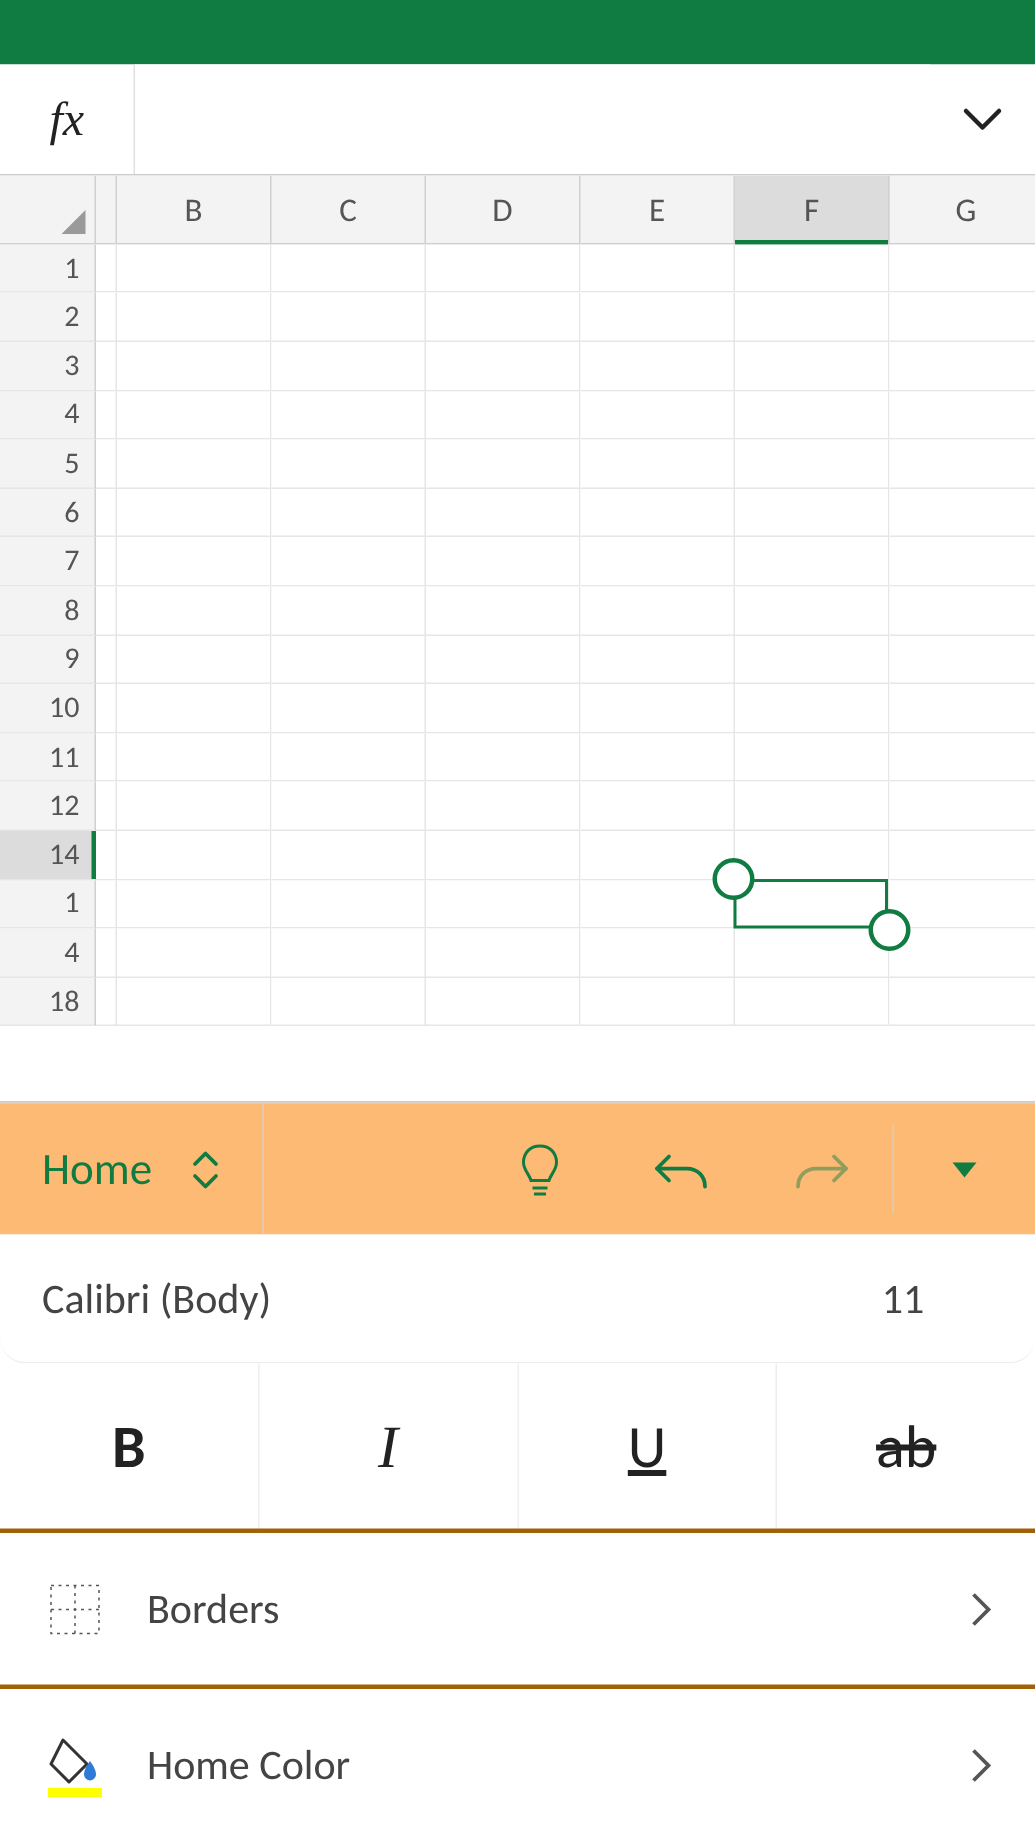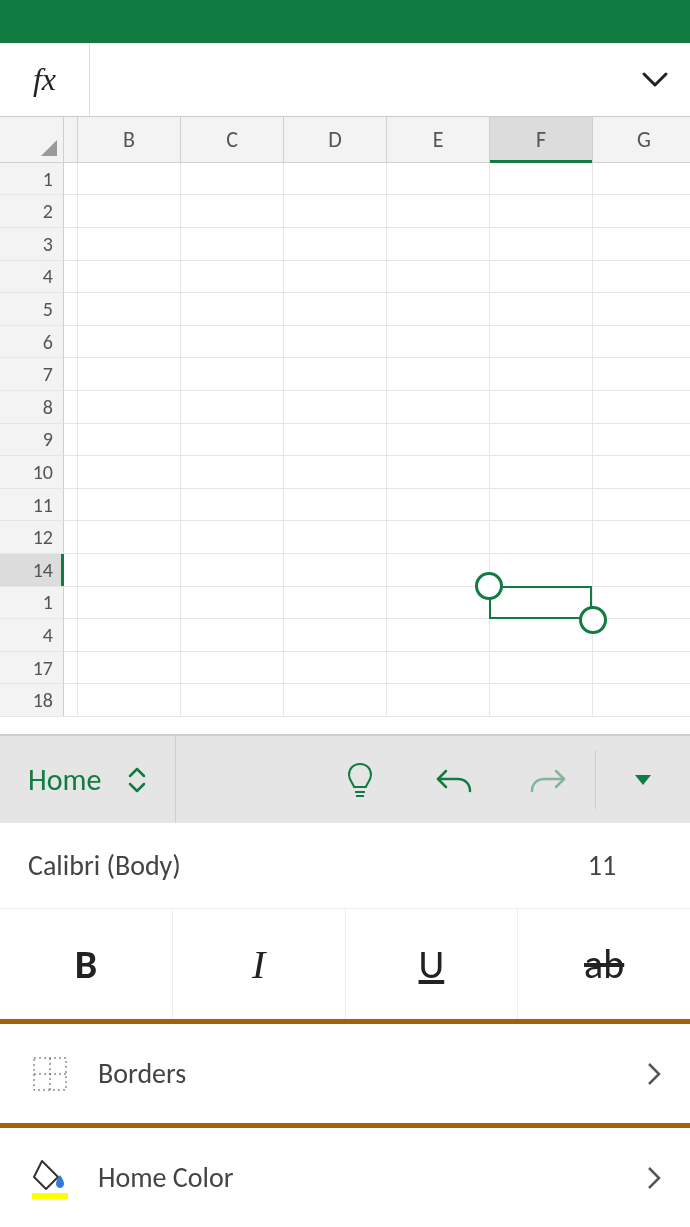--- a/index.html
+++ b/index.html
@@ -155,21 +155,21 @@
     width: 28px; height: 28px;
     border: 3px solid #107C41;
     border-radius: 50%;
     background: #fff;
     pointer-events: auto;
   }
 
   
   .command-bar {
     height: 90px;
-    background: #e5e5e5;
+    background: #fdba74;
     display: flex;
     align-items: stretch;
     border-top: 1px solid #d0d0d0;
   }
   .ribbon-tab {
     display: flex;
     align-items: center;
     padding: 0 28px;
     gap: 26px;
     border-right: 1px solid #cfcfcf;
@@ -198,20 +198,21 @@
     background: #fff;
     display: flex;
     flex-direction: column;
   }
   .panel-row {
     display: flex;
     align-items: center;
     padding: 0 28px;
     height: 86px;
     border-bottom: 1px solid #eee;
+    border-radius: 17px;
   }
   .panel-row.first { border-top: 0; }
   .font-name { font-size: 28px; color: #444; flex:1; }
   .font-size { font-size: 28px; color: #444; width:120px; text-align:center; }
 
   .biu-row { display:flex; }
   .biu-row .biu {
     flex:1;
     display:flex;
     align-items:center;
@@ -220,21 +221,21 @@
     font-size: 40px;
     color:#222;
   }
   .biu-row .biu + .biu { border-left:1px solid #eee; }
 
   .list-row {
     display:flex;
     align-items:center;
     height: 104px;
     padding: 0 28px;
-    border-top:5px solid #a16207;
+    border-top:3px solid #a16207;
     gap: 26px;
   }
   .list-row .list-icon { width:44px; display:flex; justify-content:center; }
   .list-row .list-label { flex:1; font-size:28px; color:#444; }
   .small-caret-down {
     width:0;height:0;
     border-left:8px solid transparent;
     border-right:8px solid transparent;
     border-top:10px solid #107C41;
   }
@@ -451,32 +452,20 @@
           <div class="cell data-col"></div>
           <div class="cell data-col"></div>
           <div class="cell data-col"></div>
           <div class="cell data-col"></div>
           <div class="cell data-col"></div>
           <div class="cell data-col"></div>
         </div>
       <div class="row">
           <div class="rowhead">
             <span>4</span>
-          </div>
-          <div class="cell narrow-col"></div>
-          <div class="cell data-col"></div>
-          <div class="cell data-col"></div>
-          <div class="cell data-col"></div>
-          <div class="cell data-col"></div>
-          <div class="cell data-col"></div>
-          <div class="cell data-col"></div>
-        </div>
-      <div class="row">
-          <div class="rowhead">
-            <span>17</span>
           </div>
           <div class="cell narrow-col"></div>
           <div class="cell data-col"></div>
           <div class="cell data-col"></div>
           <div class="cell data-col"></div>
           <div class="cell data-col"></div>
           <div class="cell data-col"></div>
           <div class="cell data-col"></div>
         </div>
       <div class="row">

